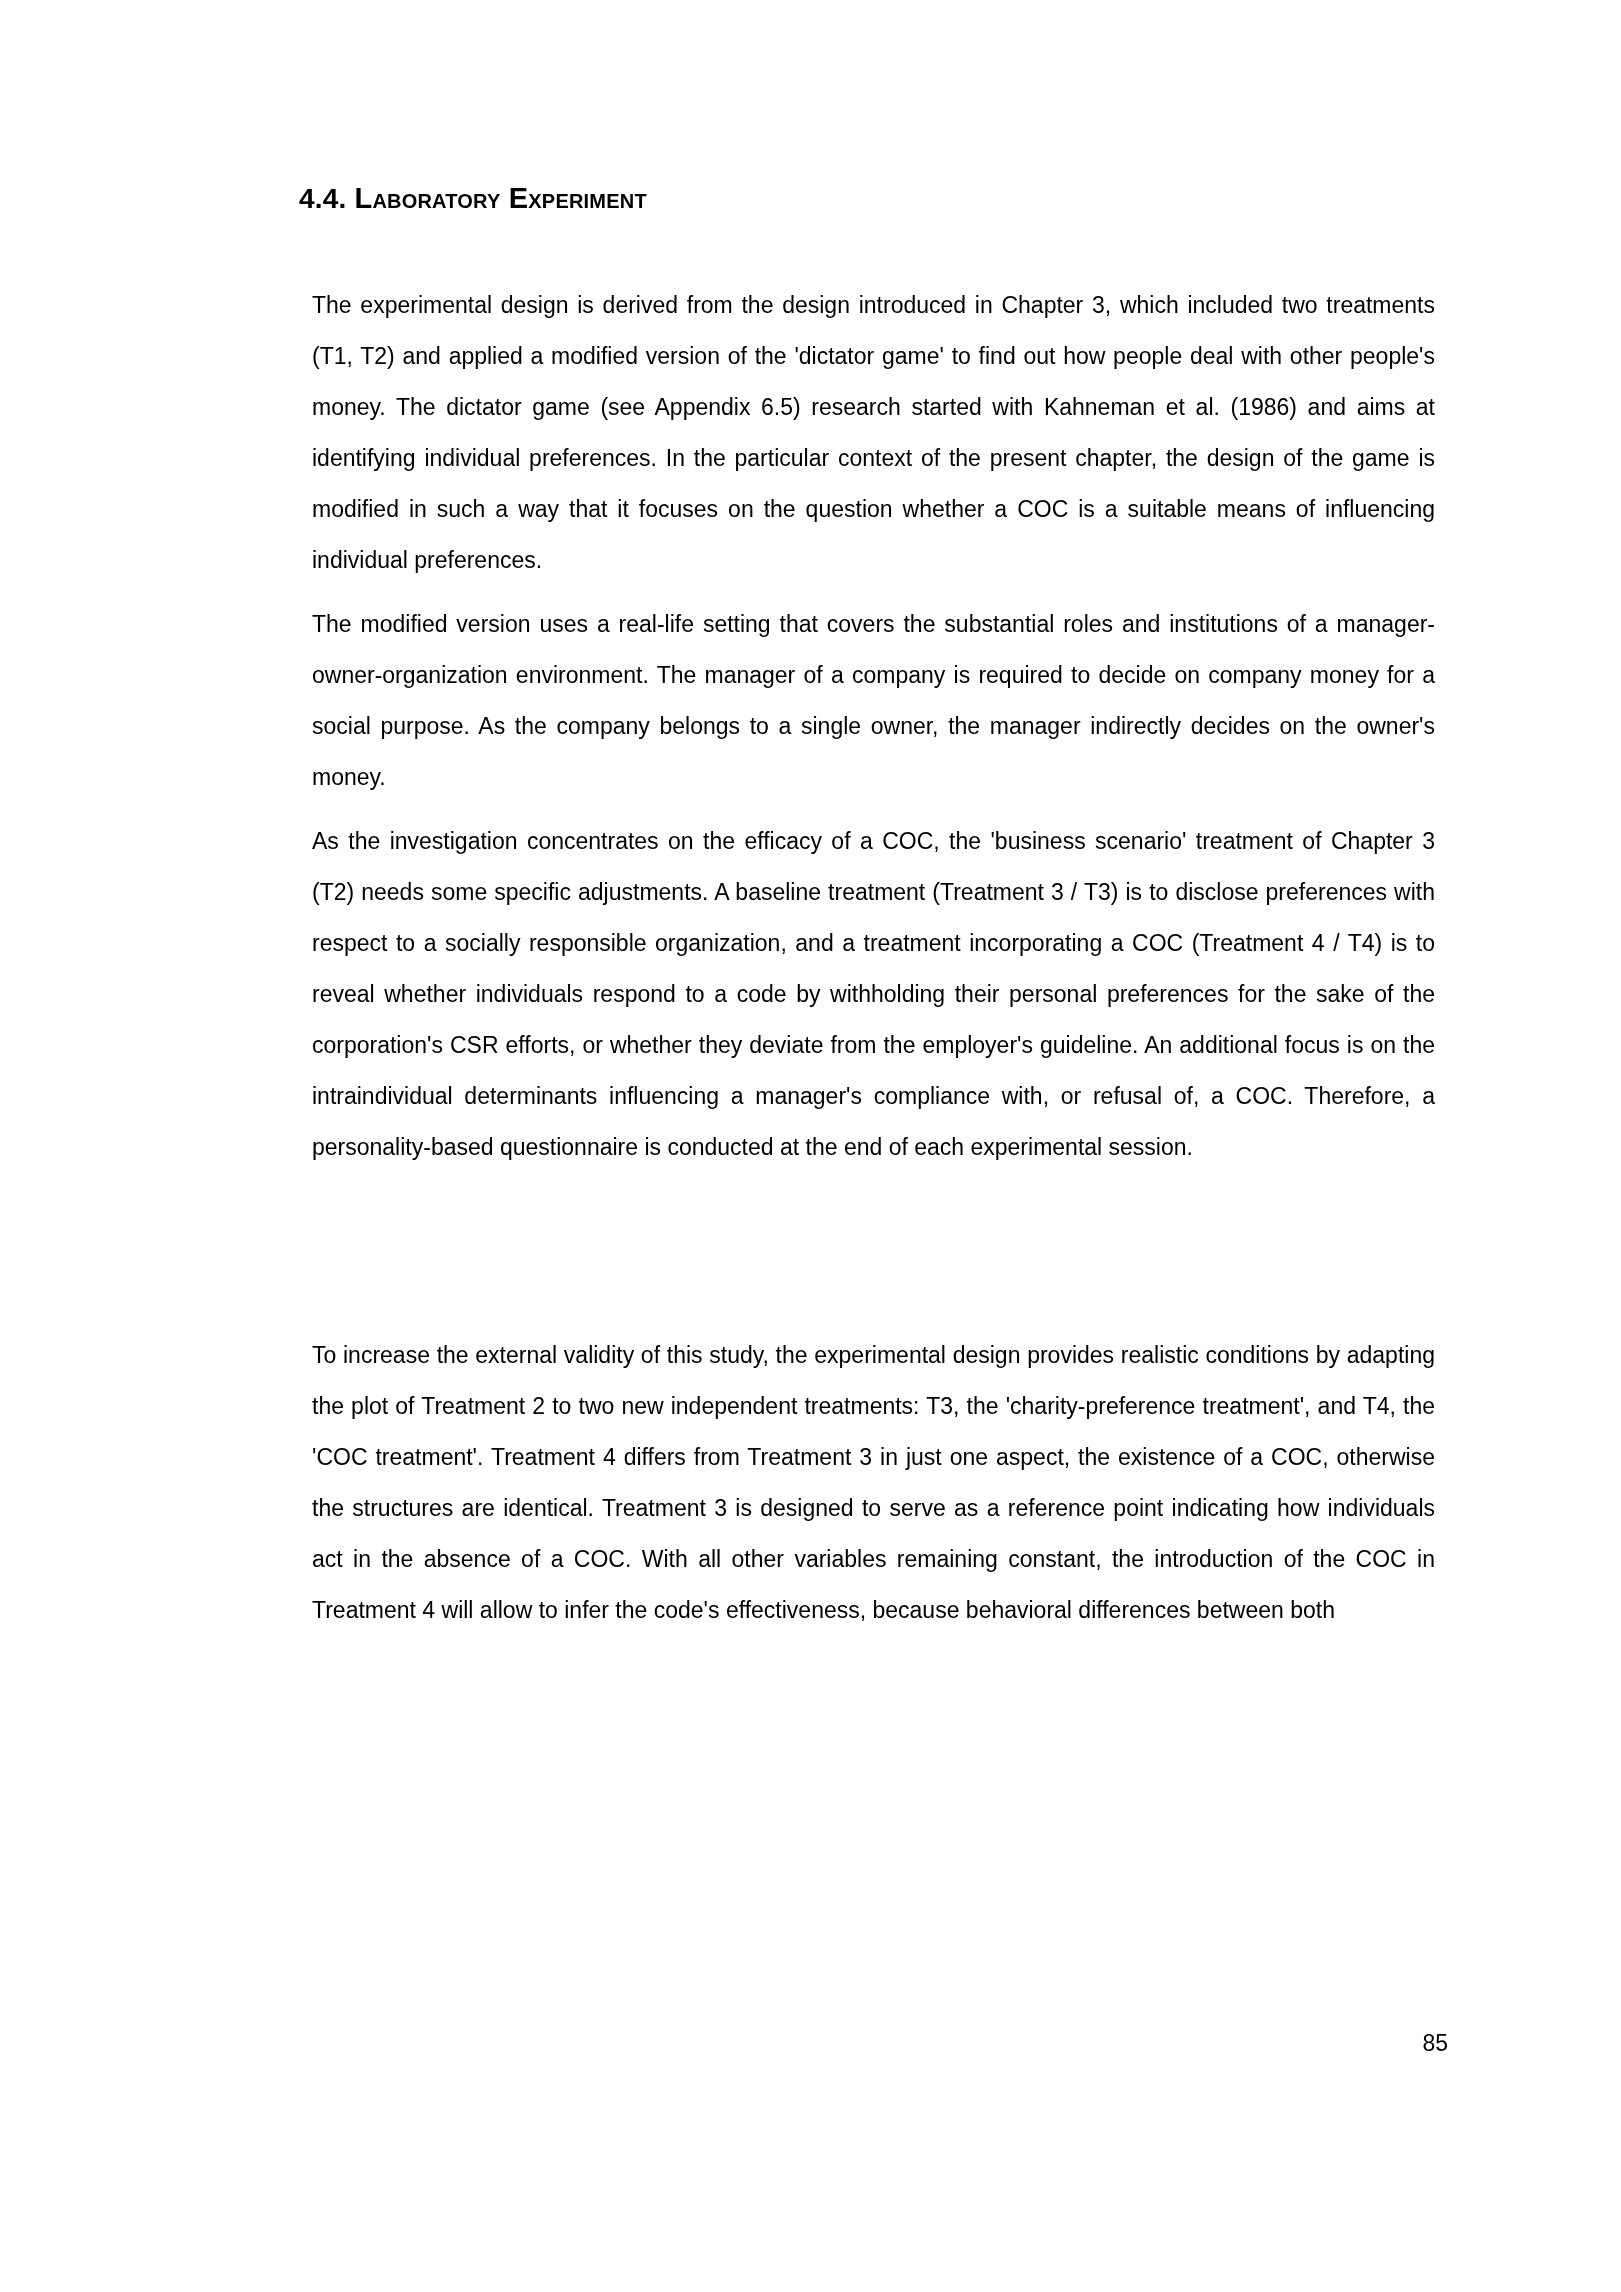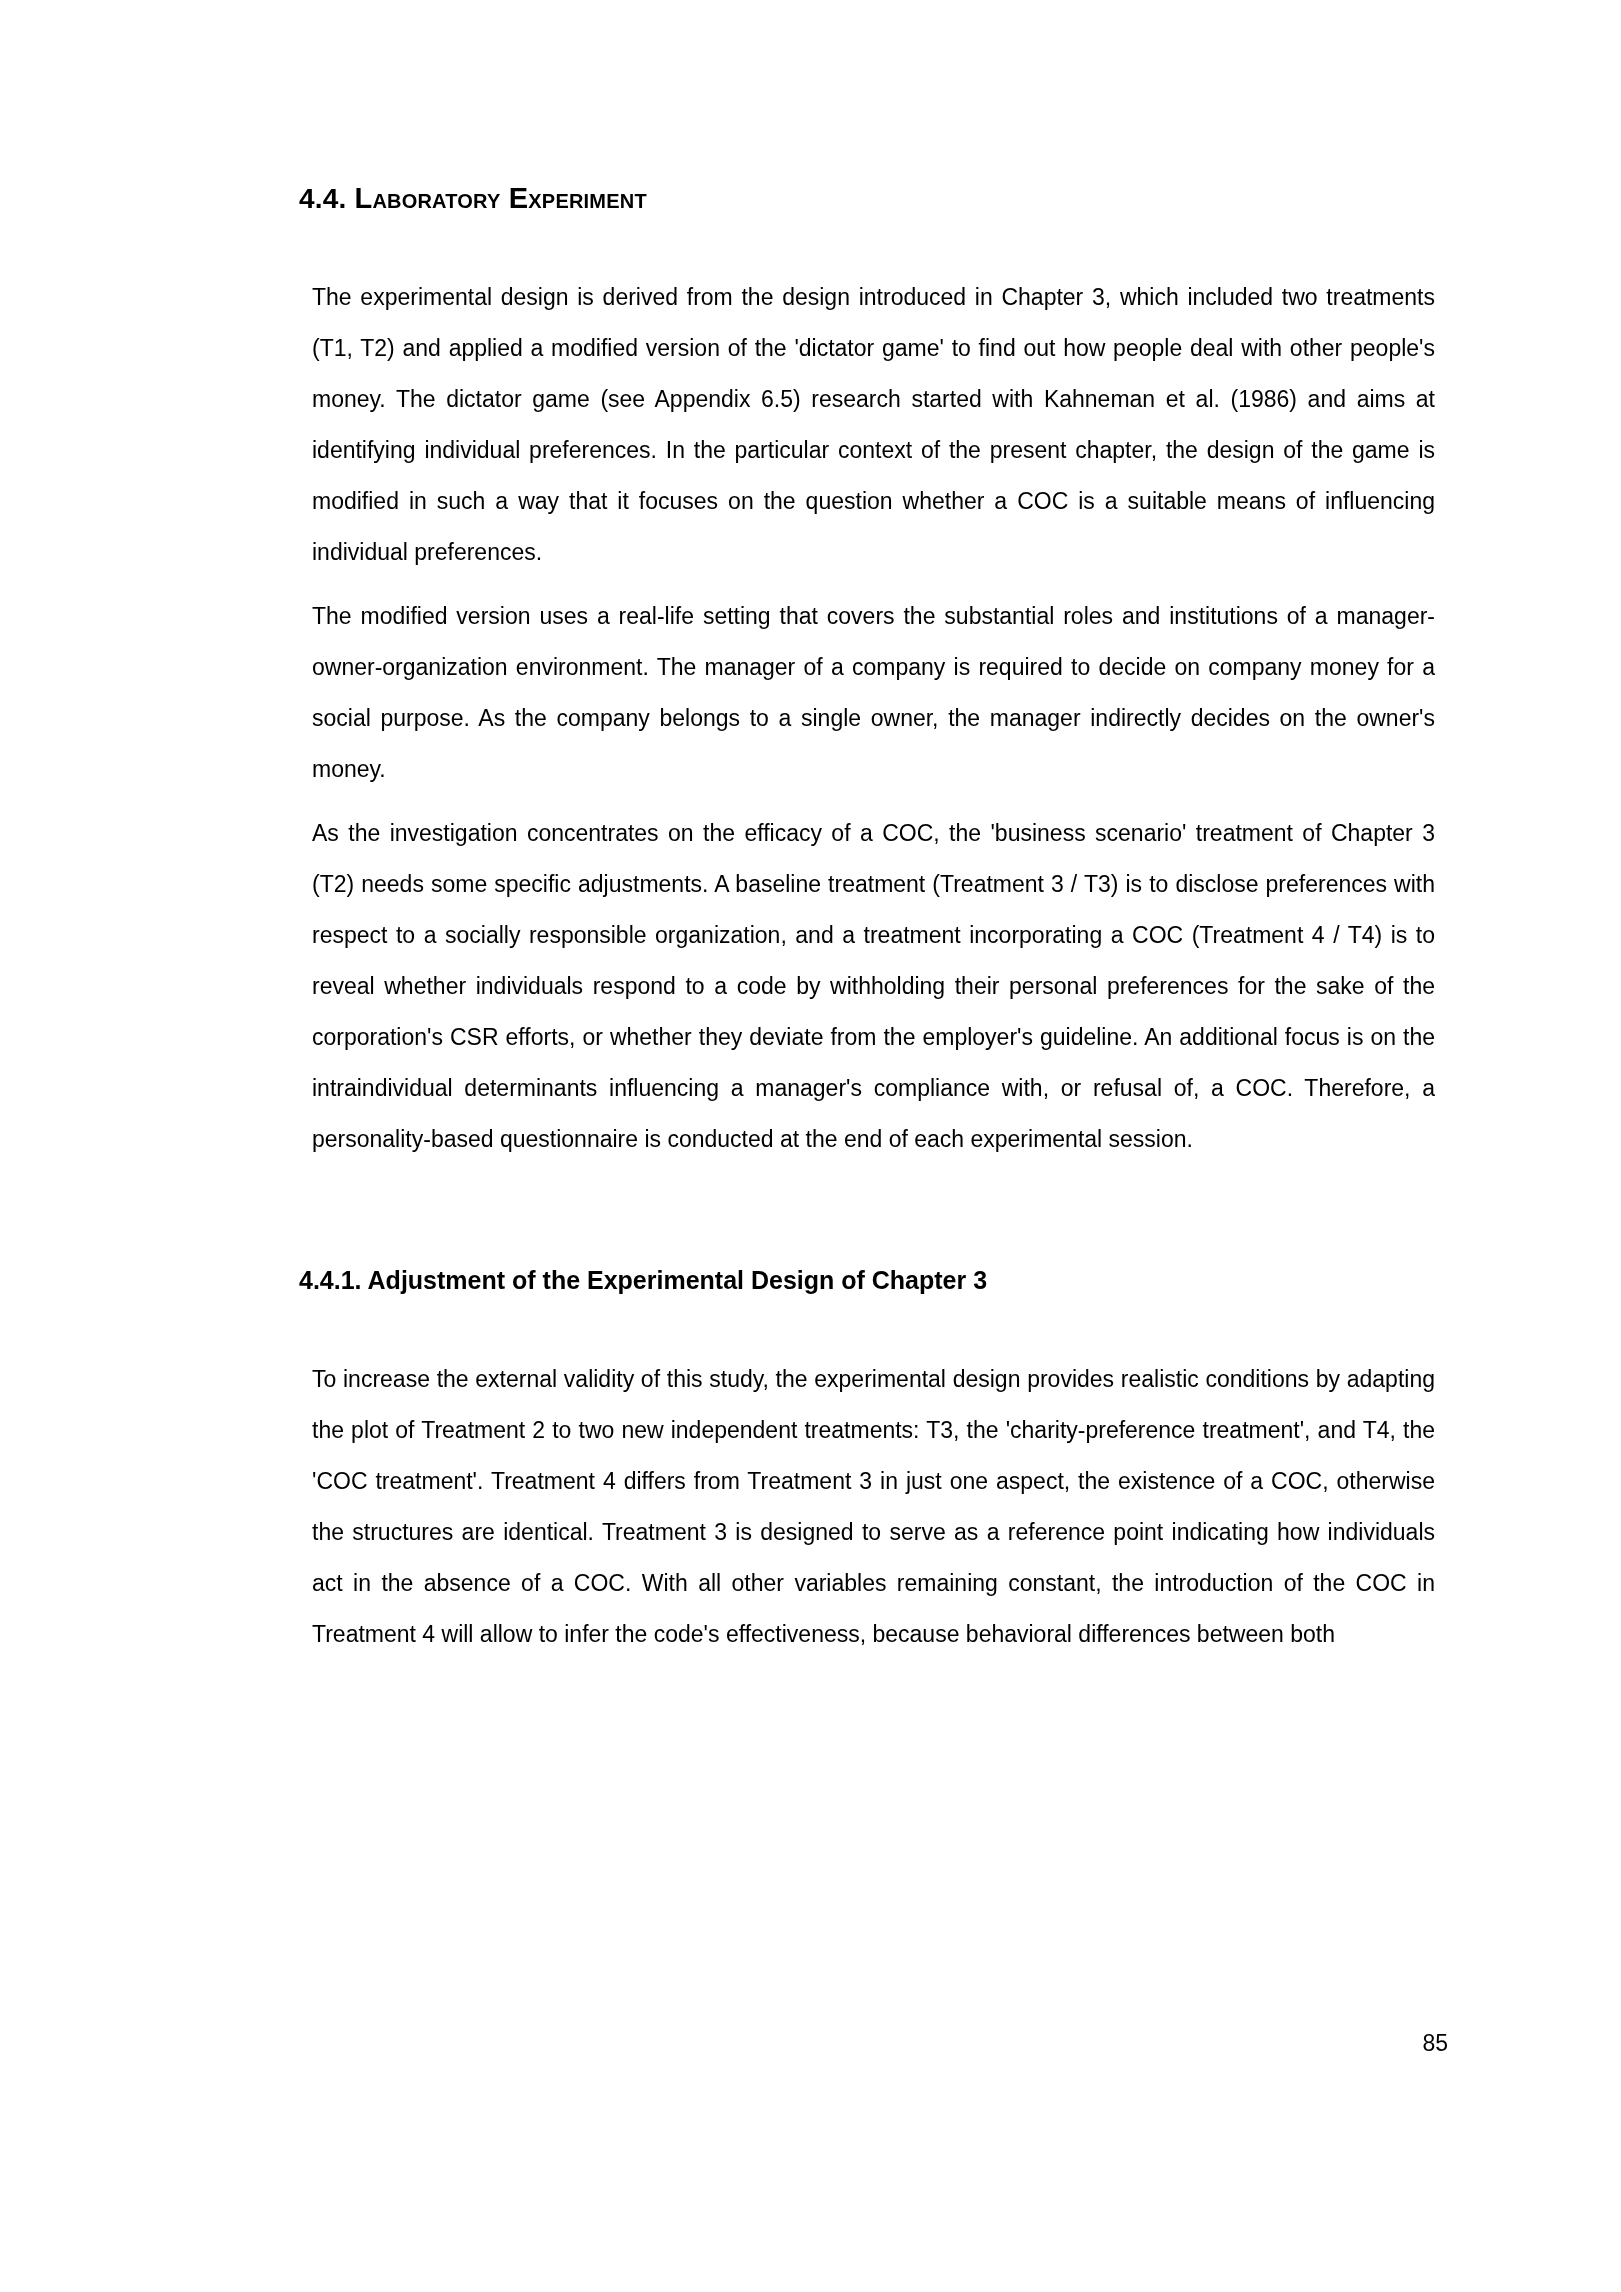--- a/index.html
+++ b/index.html
@@ -22,21 +22,21 @@
   }
   .content {
     position: absolute;
     left: 299px;
     top: 181px;
     width: 1149px;
   }
   h2.section-heading {
     font-size: 28px;
     font-weight: bold;
-    margin: 0 0 0 0;
+    margin: 0 0 8px 0;
     letter-spacing: 0.2px;
     line-height: 1.2;
   }
   
   h2.section-heading .sc {
     font-variant: small-caps;
     font-size: 29px;
   }
   h3.subsection-heading {
     font-size: 25px;
@@ -77,21 +77,20 @@
     </h2>
 
     <div class="gap-after-heading"></div>
 
     <p class="body-text">The experimental design is derived from the design introduced in Chapter 3, which included two treatments (T1, T2) and applied a modified version of the 'dictator game' to find out how people deal with other people's money. The dictator game (see Appendix 6.5) research started with Kahneman et al. (1986) and aims at identifying individual preferences. In the particular context of the present chapter, the design of the game is modified in such a way that it focuses on the question whether a COC is a suitable means of influencing individual preferences.</p>
     <p class="body-text">The modified version uses a real-life setting that covers the substantial roles and institutions of a manager-owner-organization environment. The manager of a company is required to decide on company money for a social purpose. As the company belongs to a single owner, the manager indirectly decides on the owner's money.</p>
     <p class="body-text">As the investigation concentrates on the efficacy of a COC, the 'business scenario' treatment of Chapter 3 (T2) needs some specific adjustments. A baseline treatment (Treatment 3 / T3) is to disclose preferences with respect to a socially responsible organization, and a treatment incorporating a COC (Treatment 4 / T4) is to reveal whether individuals respond to a code by withholding their personal preferences for the sake of the corporation's CSR efforts, or whether they deviate from the employer's guideline. An additional focus is on the intraindividual determinants influencing a manager's compliance with, or refusal of, a COC. Therefore, a personality-based questionnaire is conducted at the end of each experimental session.</p>
 
     <div class="gap-before-subheading"></div>
 
-    <h3 class="subsection-heading">4.4.1. Adjustment of the Experimental Design of Chapter 3</h3>
 
     <div class="gap-after-subheading"></div>
 
     <p class="body-text">To increase the external validity of this study, the experimental design provides realistic conditions by adapting the plot of Treatment 2 to two new independent treatments: T3, the 'charity-preference treatment', and T4, the 'COC treatment'. Treatment 4 differs from Treatment 3 in just one aspect, the existence of a COC, otherwise the structures are identical. Treatment 3 is designed to serve as a reference point indicating how individuals act in the absence of a COC. With all other variables remaining constant, the introduction of the COC in Treatment 4 will allow to infer the code's effectiveness, because behavioral differences between both</p>
 
   </div>
 
   <div class="page-number">85</div>
 
 </div>

